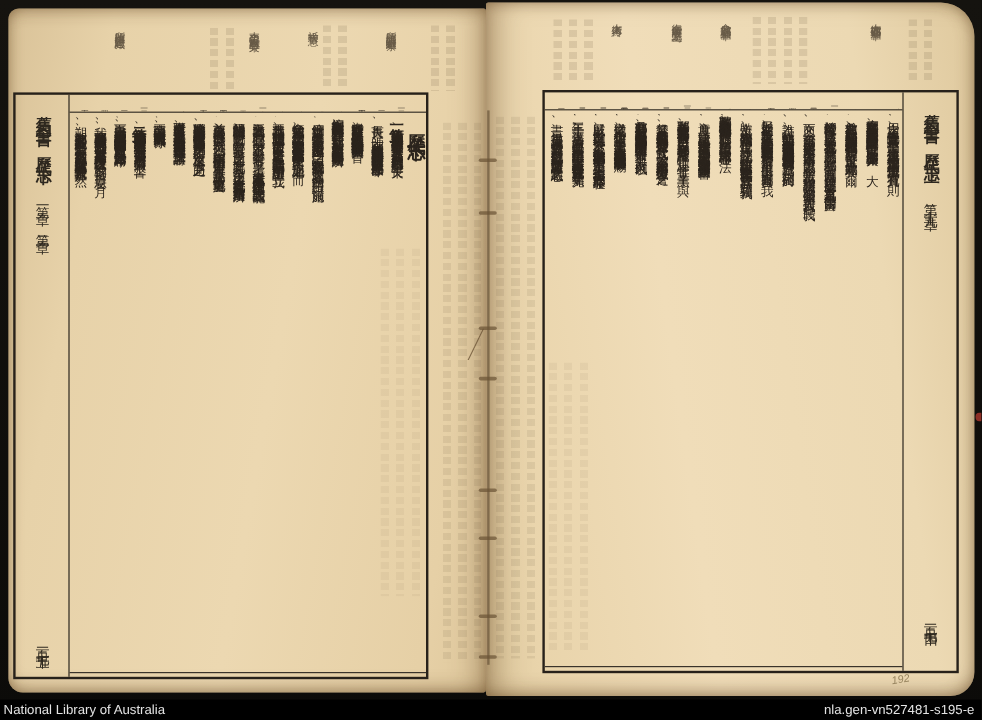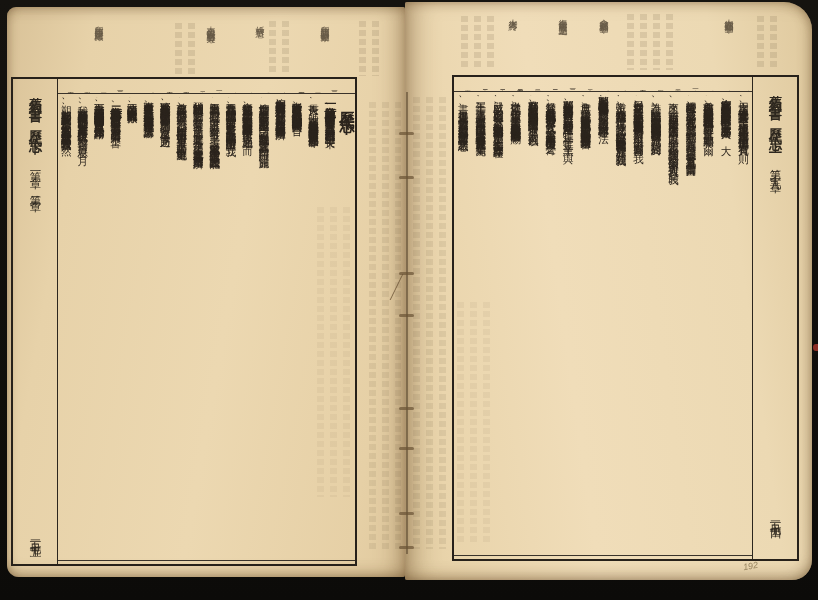--- a/index.html
+++ b/index.html
@@ -288,14 +288,18 @@
   <div class="stitch" style="top:272px;"></div>
   <div class="stitch-zig"></div>
   <div class="stitch" style="top:314px;"></div>
   <div class="stitch" style="top:407px;"></div>
   <div class="stitch" style="top:447px;"></div>
   <div class="stitch" style="top:512px;"></div>
   <div class="stitch" style="top:546px;"></div>
 
   <div class="red-speck"></div>
 
+  <div class="caption-bar">
+    <span>National Library of Australia</span>
+    <span>nla.gen-vn527481-s195-e</span>
+  </div>
 
 </div>
 
 </body></html>

